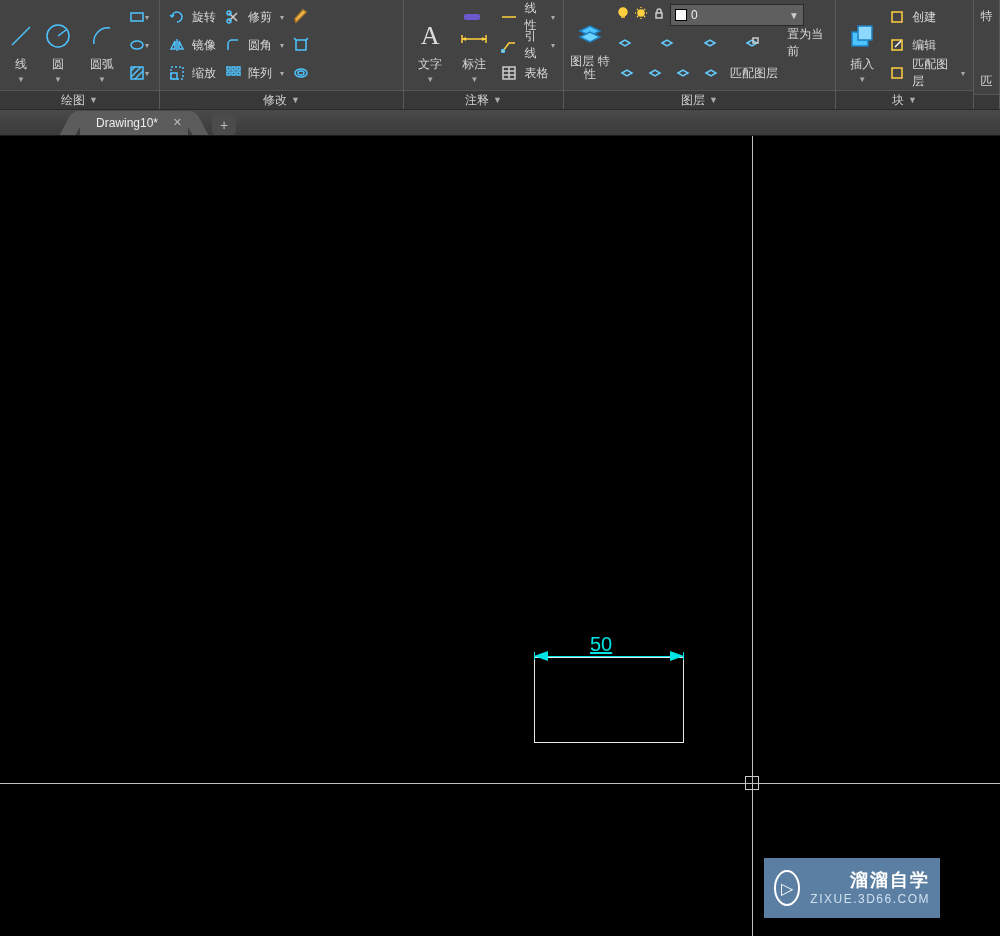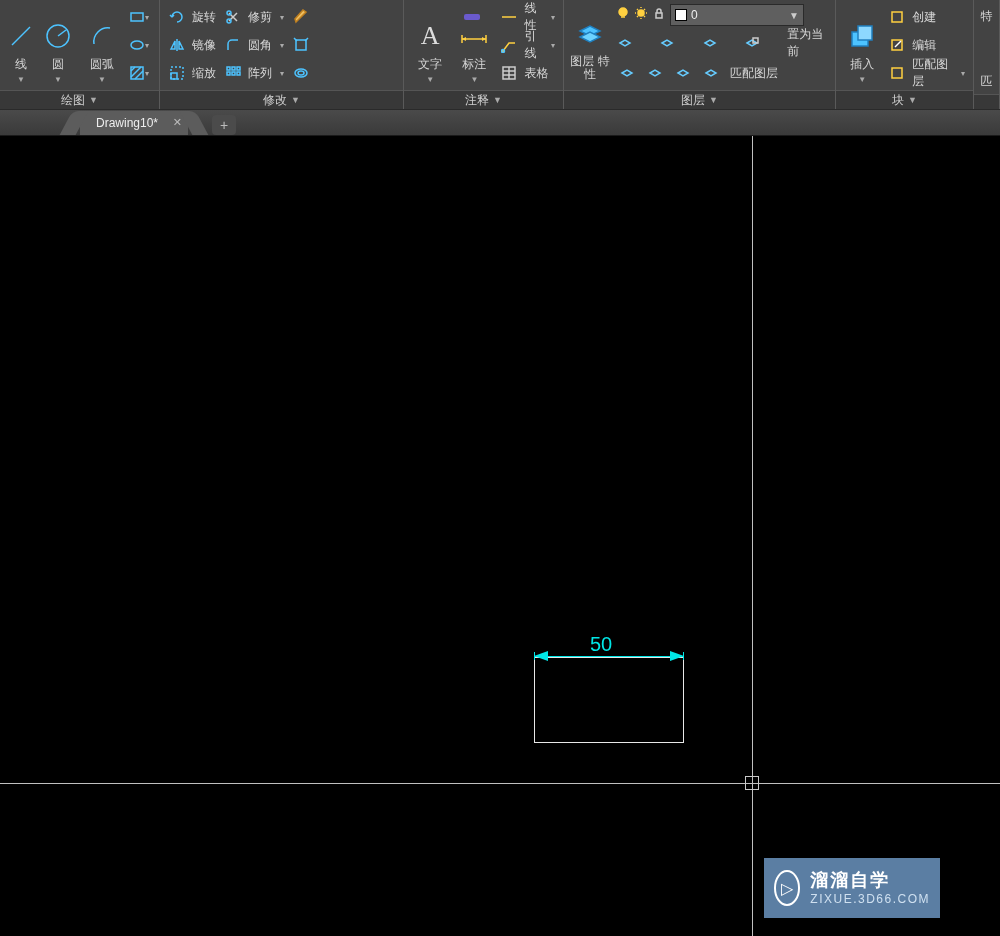--- a/index.html
+++ b/index.html
@@ -41,25 +41,25 @@
   .crosshair-h { position: absolute; top: 647px; left: 0; width: 100%; height: 1px; background: #c0c0c0; }
   .crosshair-v { position: absolute; left: 752px; top: 0; height: 100%; width: 1px; background: #c0c0c0; }
   .cursor-box { position: absolute; left: 745px; top: 640px; width: 14px; height: 14px; border: 1px solid #c8c8c8; }
   
   .rect { position: absolute; left: 534px; top: 521px; width: 150px; height: 86px; border: 1px solid #e8e8e8; }
   .dim-line { position: absolute; left: 534px; top: 520px; width: 150px; height: 1px; background: #00e6e6; }
   .dim-tick-l { position: absolute; left: 534px; top: 516px; width: 1px; height: 8px; background: #00e6e6; }
   .dim-tick-r { position: absolute; left: 683px; top: 516px; width: 1px; height: 8px; background: #00e6e6; }
   .dim-arrow-l { position: absolute; left: 534px; top: 515px; width: 0; height: 0; border-top: 5px solid transparent; border-bottom: 5px solid transparent; border-right: 14px solid #00e6e6; }
   .dim-arrow-r { position: absolute; left: 670px; top: 515px; width: 0; height: 0; border-top: 5px solid transparent; border-bottom: 5px solid transparent; border-left: 14px solid #00e6e6; }
-  .dim-text { position: absolute; left: 590px; top: 497px; color: #00e6e6; font-size: 20px; font-family: Arial, sans-serif; }
+  .dim-text { position: absolute; left: 590px; top: 497px; color: #00e6e6; font-size: 20px; font-family: Arial, sans-serif; text-decoration: underline; }
   
   .watermark { position: absolute; right: 60px; bottom: 18px; width: 176px; height: 60px; background: #5b7ea3; display: flex; align-items: center; gap: 10px; padding: 8px 10px; }
   .wm-logo { width: 36px; height: 36px; border: 2px solid #fff; border-radius: 50%; display: flex; align-items: center; justify-content: center; color: #fff; font-size: 16px; }
-  .wm-text { display: flex; flex-direction: column; line-height: 1.2; }
+  .wm-text { display: flex; flex-direction: column; line-height: 1.2; text-align: right; }
   .wm-title { color: #fff; font-size: 18px; font-weight: bold; letter-spacing: 2px; }
   .wm-sub { color: #cfe0f0; font-size: 12px; letter-spacing: 1.5px; }
   
   svg { fill: none; stroke: #4dc3ff; stroke-width: 1.5; }
   .orange svg { stroke: #f0a030; }
   .sun svg { stroke: #ffd040; fill: #ffd040; }
 </style>
 </head>
 <body>
 

